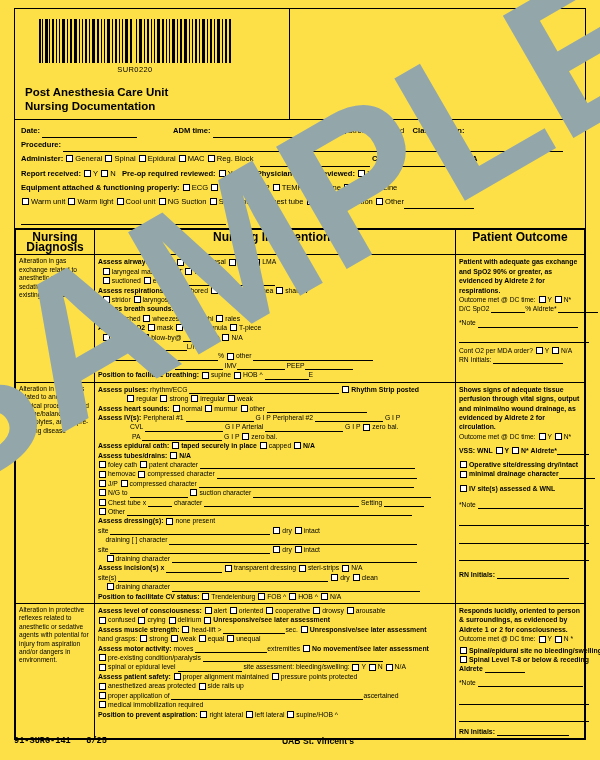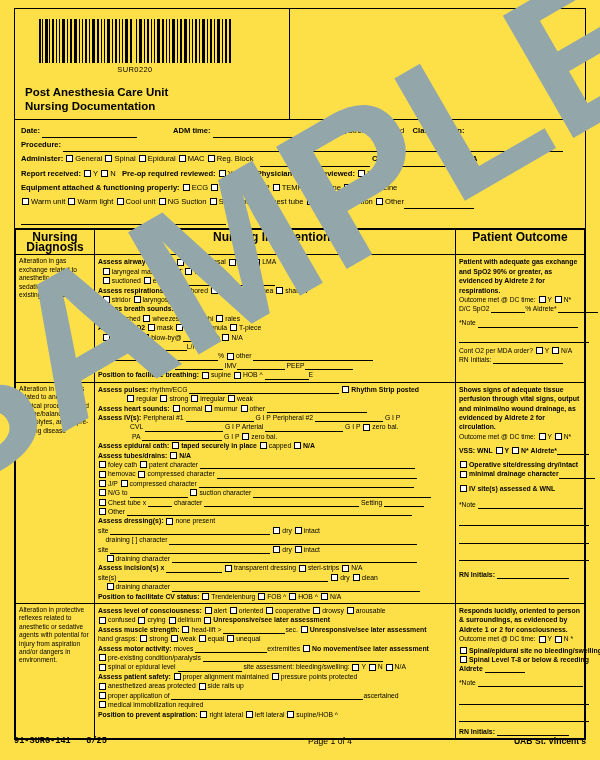--- a/index.html
+++ b/index.html
@@ -631,21 +631,20 @@
       </tr>
     </tbody>
       </table>
   </div>
 
   <div class="footer">
     <div class="f-l">
       <span>91-SURG-141</span>
       &nbsp;&nbsp;<span>8/25</span>
     </div>
-    <div class="f-c">Page 1 of 4</div>
     <div class="f-r">UAB St. Vincent's</div>
   </div>
 
   <svg class="wm" viewBox="0 0 600 760">
     <text x="310" y="290" font-size="205" fill="#93a7aa" text-anchor="middle" transform="rotate(-30 310 290)">SAMPLE</text>
   </svg>
 
 </div>
 
 </body></html>

